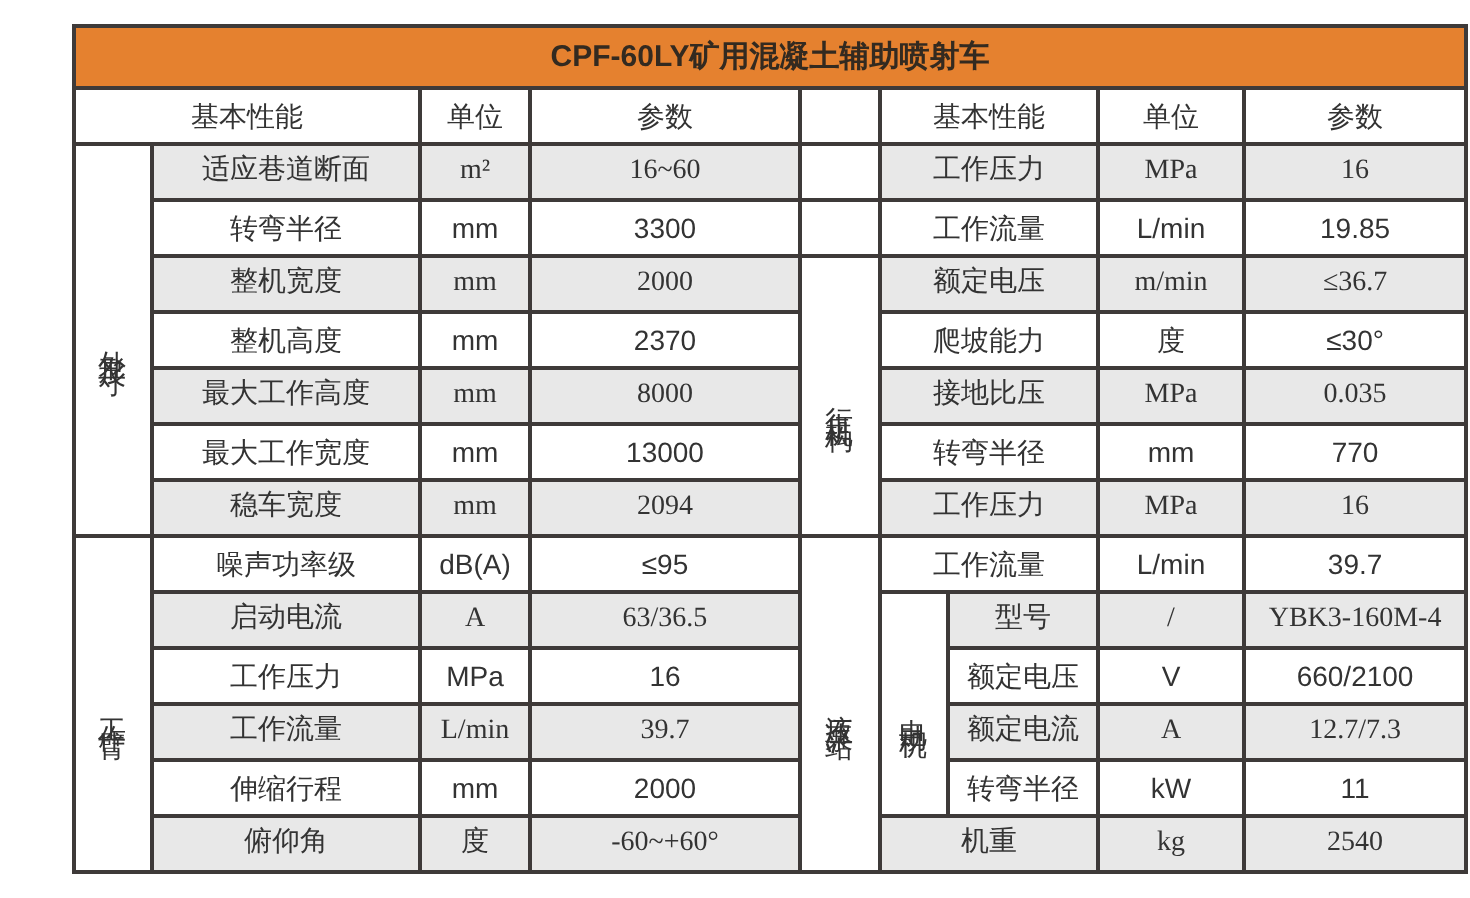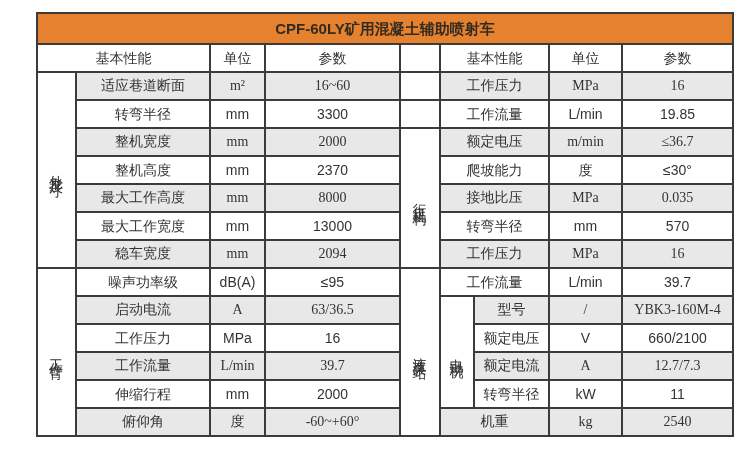--- a/index.html
+++ b/index.html
@@ -137,21 +137,21 @@
     <td class="g">MPa</td>
     <td class="g">0.035</td>
   </tr>
 
   <tr class="data">
     <td>最大工作宽度</td>
     <td>mm</td>
     <td>13000</td>
     <td colspan="2">转弯半径</td>
     <td>mm</td>
-    <td>570</td>
+    <td>770</td>
   </tr>
 
   <tr class="data">
     <td class="g">稳车宽度</td>
     <td class="g">mm</td>
     <td class="g">2094</td>
     <td class="g" colspan="2">工作压力</td>
     <td class="g">MPa</td>
     <td class="g">16</td>
   </tr>

